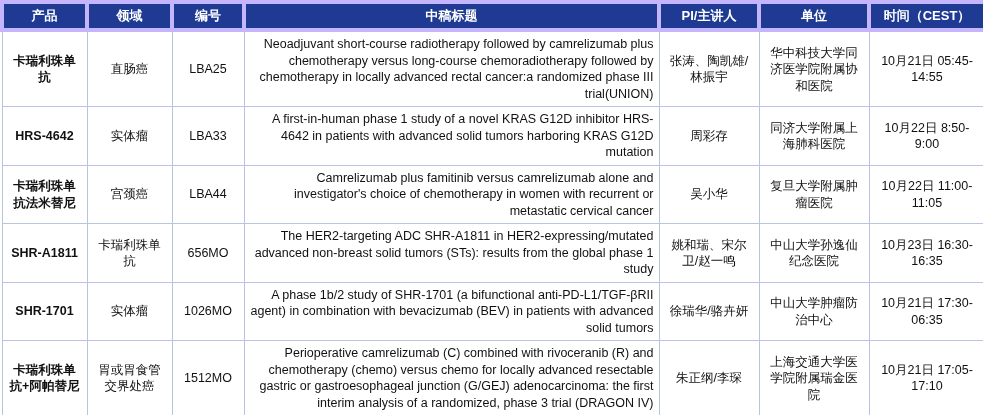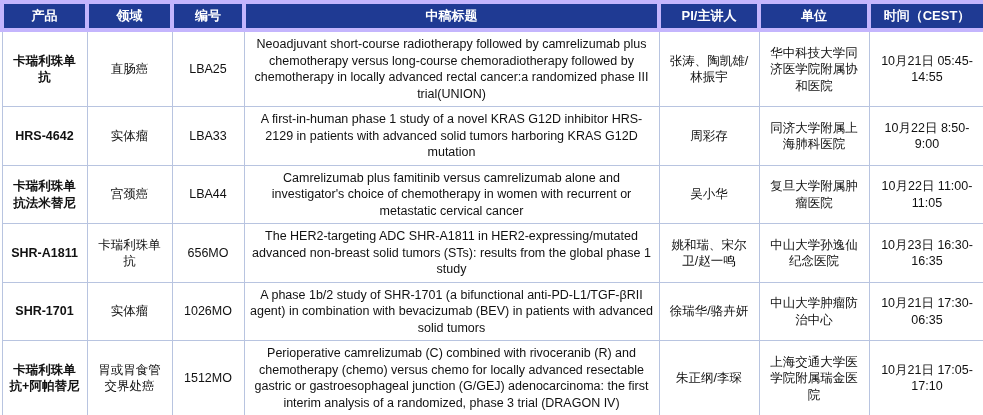--- a/index.html
+++ b/index.html
@@ -61,21 +61,21 @@
     font-weight: normal;
     color: #111111;
     background: #fdf6ef;
   }
   td.c-time {
     font-weight: normal;
     color: #111111;
     background: #fdf6ef;
   }
   td.c-title {
-    text-align: center;
+    text-align: right;
     background: #ffffff;
     color: #111111;
     font-size: 12.5px;
   }
   col.w-product { width: 85px; }
   col.w-field   { width: 85px; }
   col.w-number  { width: 72px; }
   col.w-title   { width: 415px; }
   col.w-pi      { width: 100px; }
   col.w-org     { width: 110px; }
@@ -112,21 +112,21 @@
       <td class="c-number">LBA25</td>
       <td class="c-title">Neoadjuvant short-course radiotherapy followed by camrelizumab plus chemotherapy versus long-course chemoradiotherapy followed by chemotherapy in locally advanced rectal cancer:a randomized phase III trial(UNION)</td>
       <td class="c-pi">张涛、陶凯雄/林振宇</td>
       <td class="c-org">华中科技大学同济医学院附属协和医院</td>
       <td class="c-time">10月21日 05:45-14:55</td>
     </tr>
     <tr>
       <td class="c-product">HRS-4642</td>
       <td class="c-field">实体瘤</td>
       <td class="c-number">LBA33</td>
-      <td class="c-title"> A first-in-human phase 1 study of a novel KRAS G12D inhibitor HRS-2129 in patients with advanced solid tumors harboring KRAS G12D mutation</td>
+      <td class="c-title"> A first-in-human phase 1 study of a novel KRAS G12D inhibitor HRS-4642 in patients with advanced solid tumors harboring KRAS G12D mutation</td>
       <td class="c-pi">周彩存</td>
       <td class="c-org">同济大学附属上海肺科医院</td>
       <td class="c-time">10月22日 8:50-9:00</td>
     </tr>
     <tr>
       <td class="c-product">卡瑞利珠单抗法米替尼</td>
       <td class="c-field">宫颈癌</td>
       <td class="c-number">LBA44</td>
       <td class="c-title">Camrelizumab plus famitinib versus camrelizumab alone and investigator's choice of chemotherapy in women with recurrent or metastatic cervical cancer</td>
       <td class="c-pi">吴小华</td>

